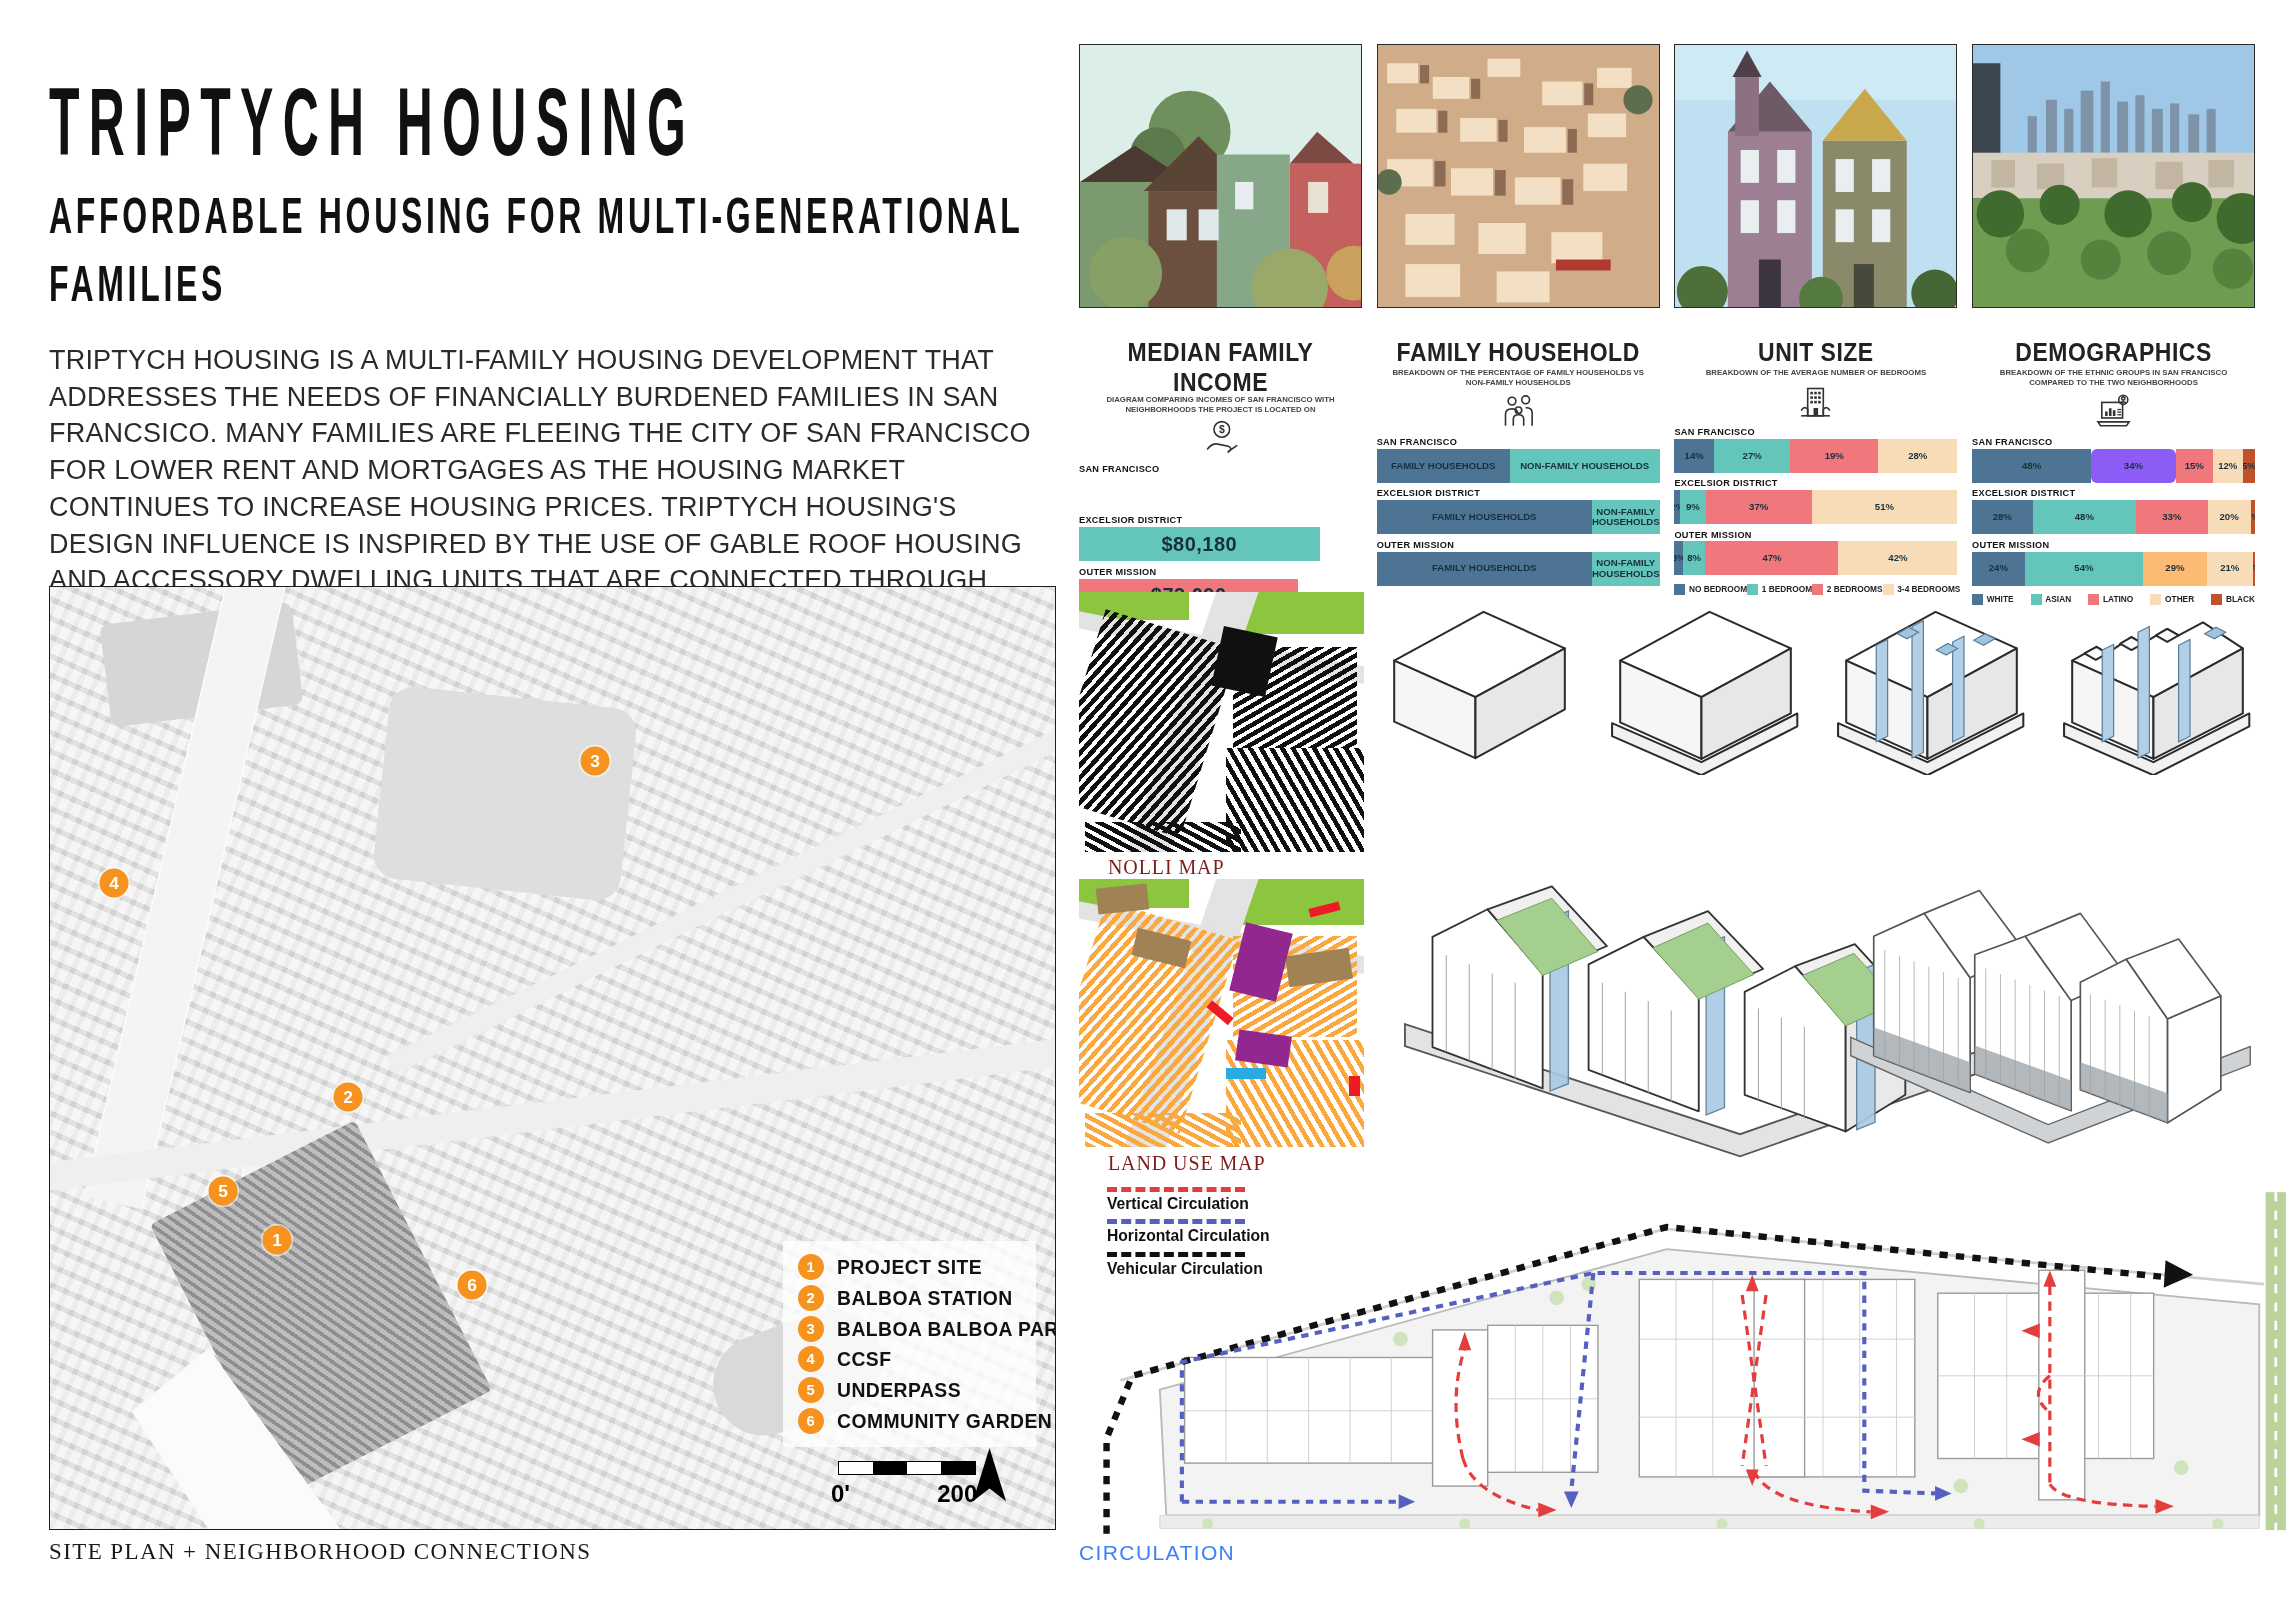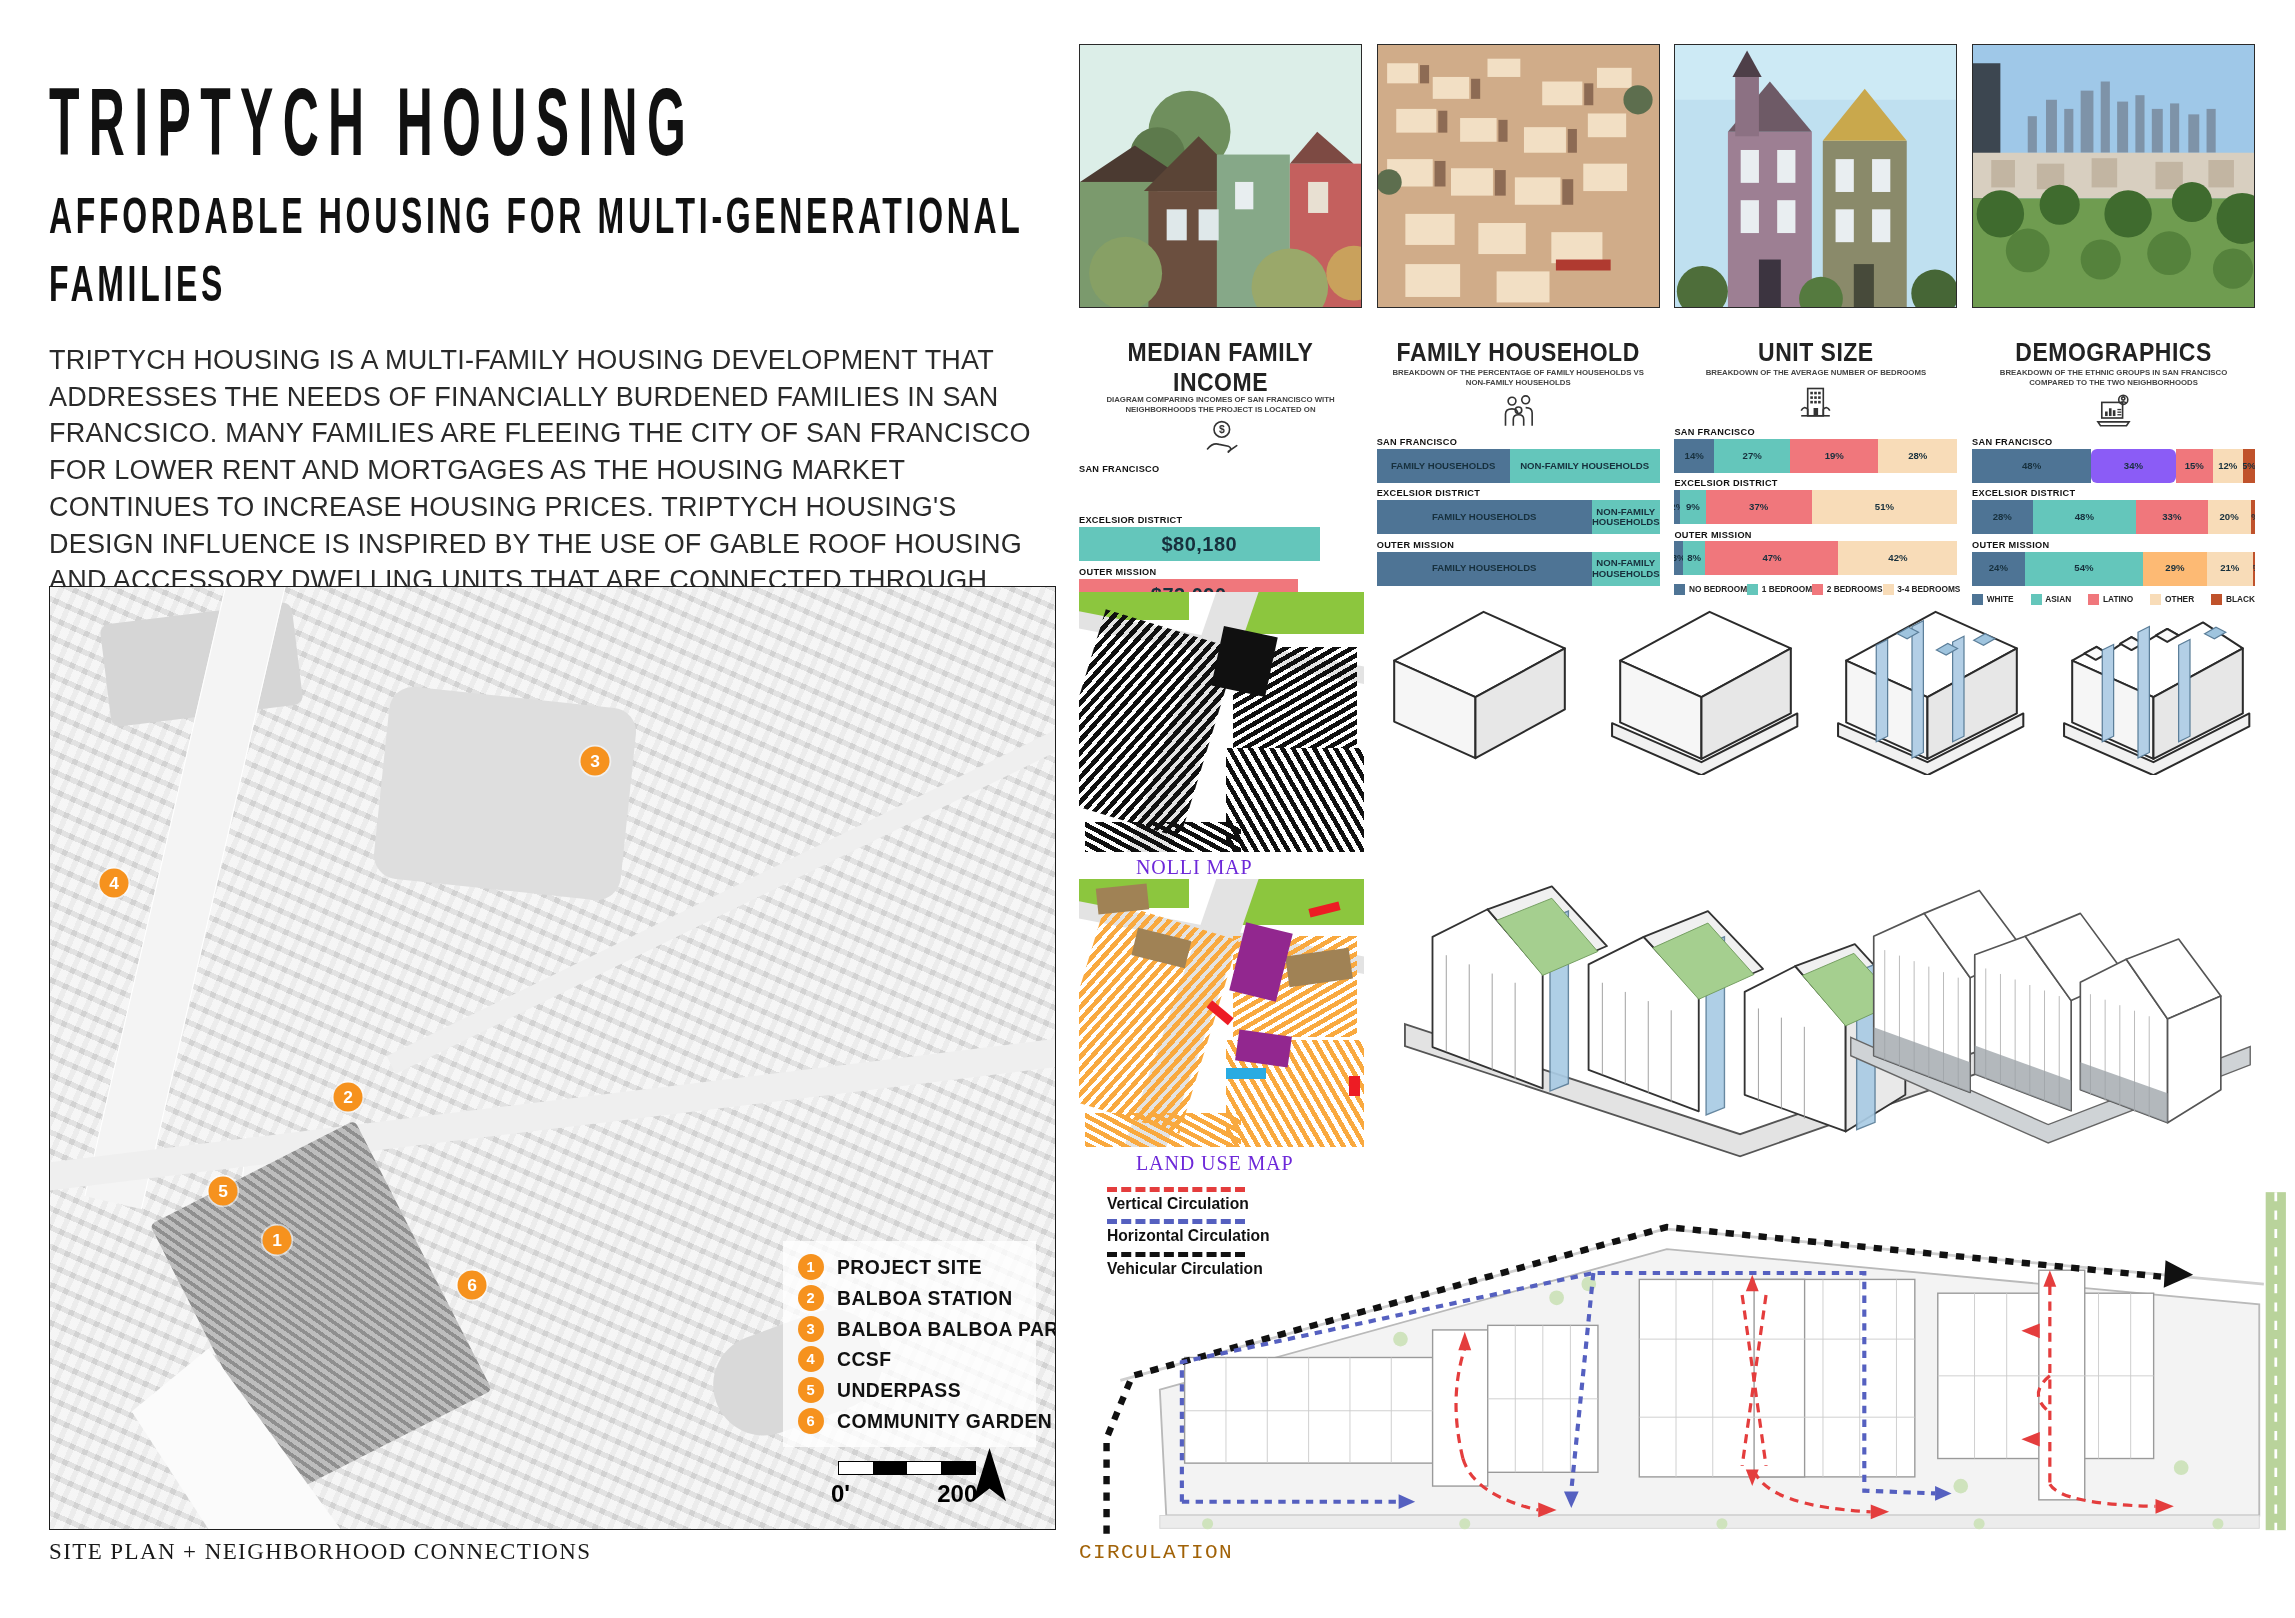--- a/index.html
+++ b/index.html
@@ -63,38 +63,38 @@
   .cseg.big{font-size:20px;letter-spacing:0.5px;}
   .clegend{display:flex;justify-content:space-between;margin-top:8.3px;}
   .clegend-item{display:flex;align-items:center;gap:3.7px;}
   .swatch{width:11px;height:11px;display:inline-block;}
   .clegend-label{font-size:8.3px;font-weight:700;white-space:nowrap;}
 
   
   .nolli,.landuse{position:absolute;left:1079px;width:285px;background:#fff;overflow:hidden;}
   .nolli{top:592px;height:260px;}
   .landuse{top:879px;height:268px;}
-  .map-label{position:absolute;left:1136px;font-family:"Liberation Serif",serif;font-size:20px;letter-spacing:0.9px;color:#6d28d9;}
+  .map-label{position:absolute;left:1108px;font-family:"Liberation Serif",serif;font-size:20px;letter-spacing:0.9px;color:#7f1d1d;}
   .patch{position:absolute;}
   .g{background:#8cc63e;}
   .road-g{background:#e3e3e3;}
 
   
   .massing{position:absolute;left:1382px;top:595px;width:882px;display:flex;gap:31px;align-items:flex-start;}
   .massing svg{width:195px;height:180px;}
   .render{position:absolute;}
   .render svg{display:block;}
 
   
   .circ-legend{position:absolute;left:1107px;top:1187px;display:flex;flex-direction:column;gap:5.5px;}
   .cl-item .dash{display:block;width:138px;border-top:5.5px dashed #000;margin-bottom:0.9px;}
   .cl-item .cl-label{font-size:17.4px;font-weight:700;color:#111;transform:scaleX(.9);transform-origin:left center;white-space:nowrap;}
   .floorplan{position:absolute;left:1079px;top:1192px;}
-  .circ-caption{position:absolute;left:1079px;top:1541px;font-family:Liberation Mono, monospace;font-size:21px;
-    letter-spacing:1.4px;color:#a16207;}
+  .circ-caption{position:absolute;left:1079px;top:1541px;font-family:Liberation Sans, sans-serif;font-size:21px;
+    letter-spacing:1.4px;color:#3b82f6;}
 </style>
 </head>
 <body>
 
 <div id="board" data-name="presentation-board">
 
   <div class="main-title" data-name="page-title">TRIPTYCH HOUSING</div>
   <div class="sub-title" data-name="page-subtitle">AFFORDABLE HOUSING FOR MULTI-GENERATIONAL FAMILIES</div>
   <div class="intro" data-name="intro-paragraph">TRIPTYCH HOUSING IS A MULTI-FAMILY HOUSING DEVELOPMENT THAT ADDRESSES THE NEEDS OF FINANCIALLY BURDENED FAMILIES IN SAN FRANCSICO. MANY FAMILIES ARE FLEEING THE CITY OF SAN FRANCISCO FOR LOWER RENT AND MORTGAGES AS THE HOUSING MARKET CONTINUES TO INCREASE HOUSING PRICES. TRIPTYCH HOUSING'S DESIGN INFLUENCE IS INSPIRED BY THE USE OF GABLE ROOF HOUSING AND ACCESSORY DWELLING UNITS THAT ARE CONNECTED THROUGH GLASS PLENUMS IN HOPES OF PROVIDING OPPORTUNITIES FOR FAMILIES TO BUILD RELATIONSHIP AND COMMUNITY.</div>
 

